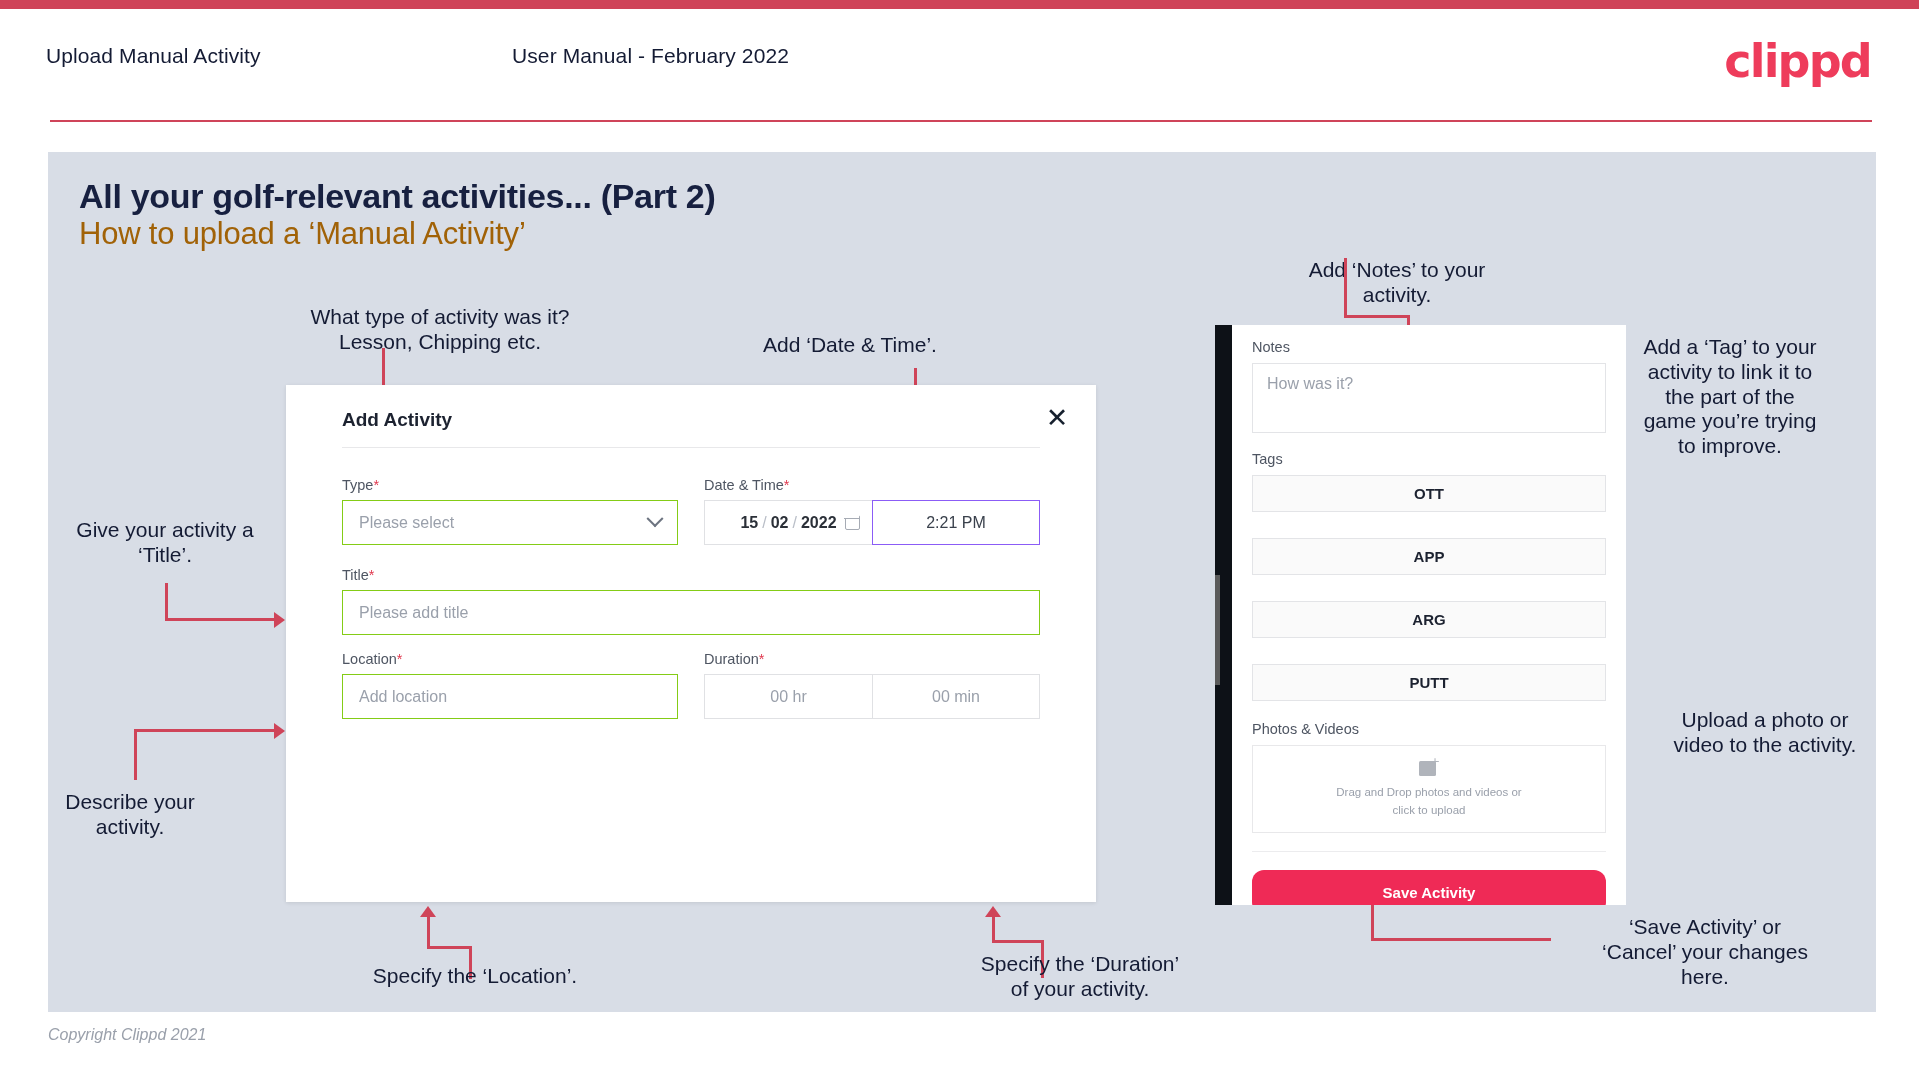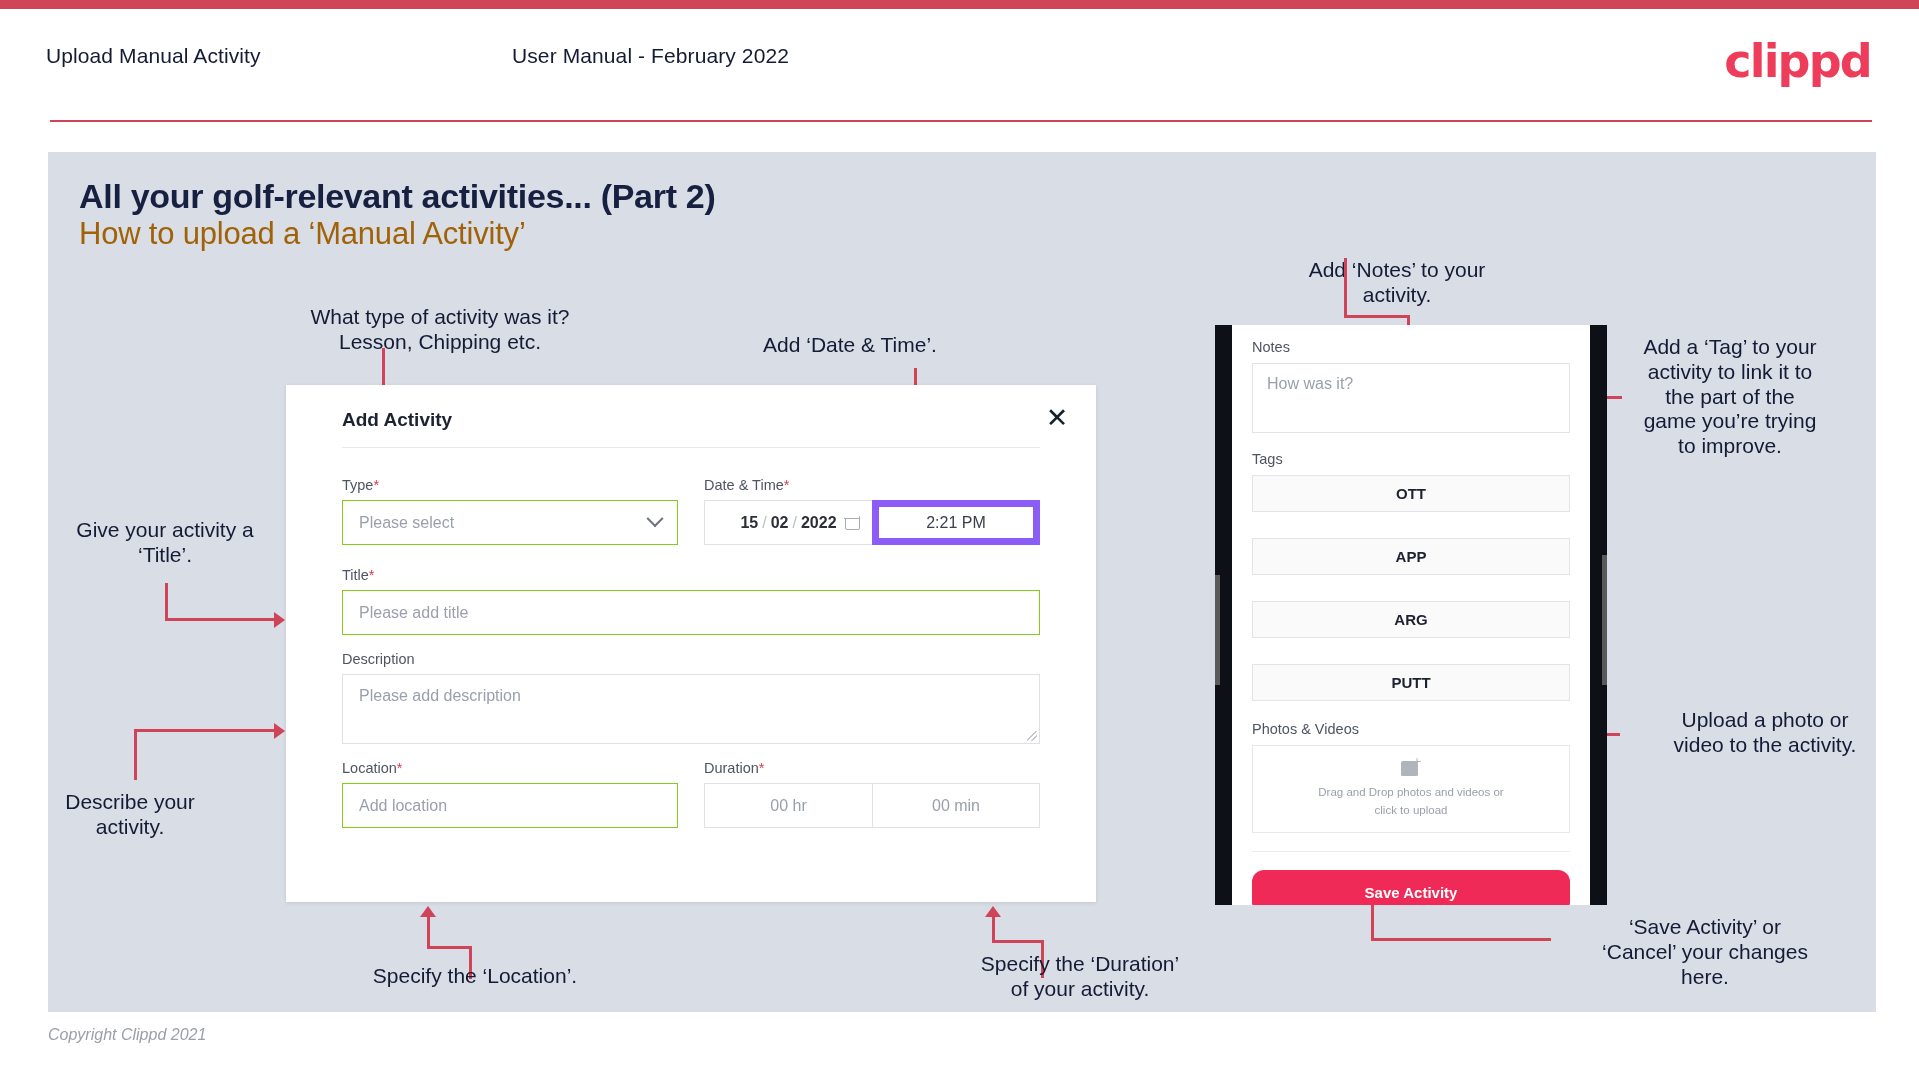--- a/index.html
+++ b/index.html
@@ -137,21 +137,21 @@
   .dt-date .sep { color: #b9bec7; font-weight: normal; }
   .cal-ico {
     position: absolute; right: 12px; width: 15px; height: 15px;
     border: 1.6px solid #a6abb4; border-radius: 2px;
   }
   .cal-ico:before {
     content:""; position:absolute; left:-1.6px; top:-1.6px; width:15px; height:4px;
     background:#fff; border-bottom: 1.6px solid #a6abb4;
   }
   .dt-time {
-    width: 168px; height: 45px; border: 7px solid #8b5cf6;
+    width: 168px; height: 45px; border: 1px solid #8b5cf6;
     display: flex; align-items: center; justify-content: center;
     font-size: 16px; color: #3a414c;
   }
   .textarea-box {
     width: 698px; height: 70px; border: 1px solid #e0e1e4; background: #fff;
     padding: 12px 16px; font-size: 16px; color: #9aa0ab; position: relative;
   }
   .resize-grip {
     position: absolute; right: 2px; bottom: 2px; width: 10px; height: 10px;
     background: linear-gradient(135deg, transparent 45%, #c4c7cd 45%, #c4c7cd 55%, transparent 55%),
@@ -167,21 +167,21 @@
   .mb18 { margin-bottom: 22px; }
   .mb16 { margin-bottom: 16px; }
 
   
   .phone {
     position: absolute; left: 1215px; top: 325px;
     width: 392px; height: 580px;
     background: #0d1117;
   }
   .phone-screen {
-    position: absolute; left: 17px; top: 0; width: 358px; height: 580px;
+    position: absolute; left: 17px; top: 0; width: 394px; height: 580px;
     background: #ffffff; overflow: hidden;
   }
   .phone-btn {
     position: absolute; background: #5a5a5a;
   }
   .ph-inner { padding: 14px 20px 0 20px; }
   .ph-label { font-size: 14.5px; color: #4e5562; margin-bottom: 8px; }
   .ph-notes {
     height: 70px; border: 1px solid #e3e4e7; background: #fff;
     padding: 11px 14px; font-size: 16px; color: #9aa0ab;
@@ -349,29 +349,20 @@
         </div>
       </div>
 
       <div class="mb16">
         <div class="field-label">
           <span>Title</span><span class="req">*</span>
         </div>
         <div class="input-box full">Please add title</div>
       </div>
 
-      <div class="mb16">
-        <div class="field-label">
-          <span>Description</span>
-        </div>
-        <div class="textarea-box">
-          <span>Please add description</span>
-          <span class="resize-grip"></span>
-        </div>
-      </div>
 
       <div class="row">
         <div class="col-half">
           <div class="field-label">
             <span>Location</span><span class="req">*</span>
           </div>
           <div class="input-box">Add location</div>
         </div>
         <div class="col-half">
           <div class="field-label">

